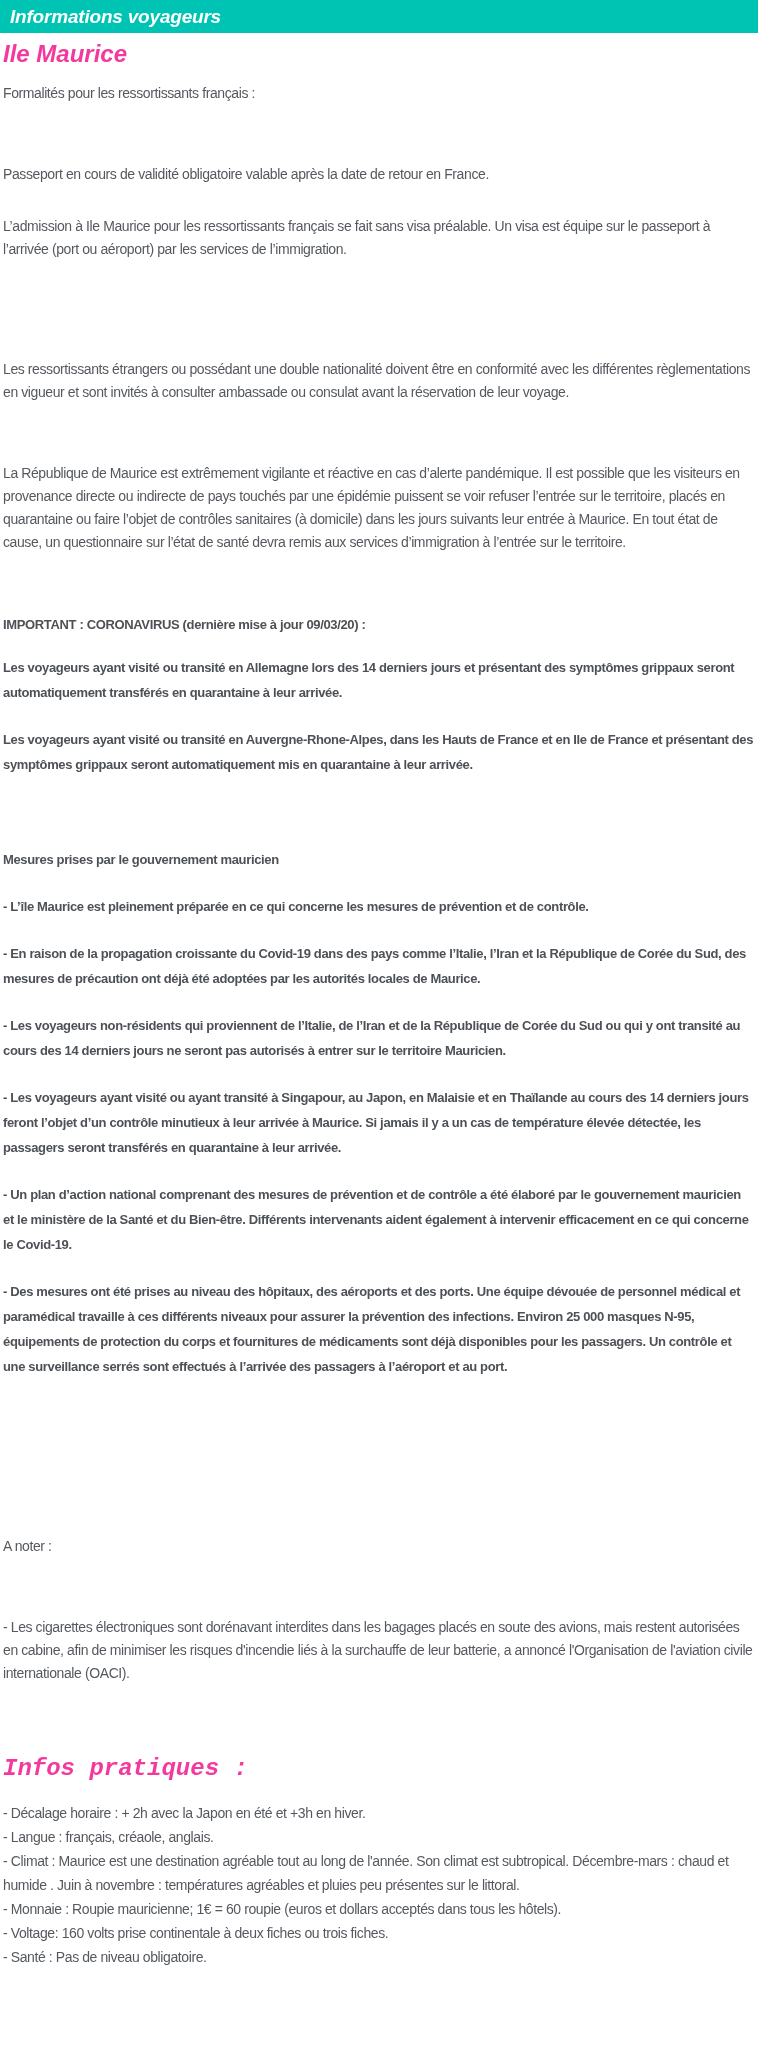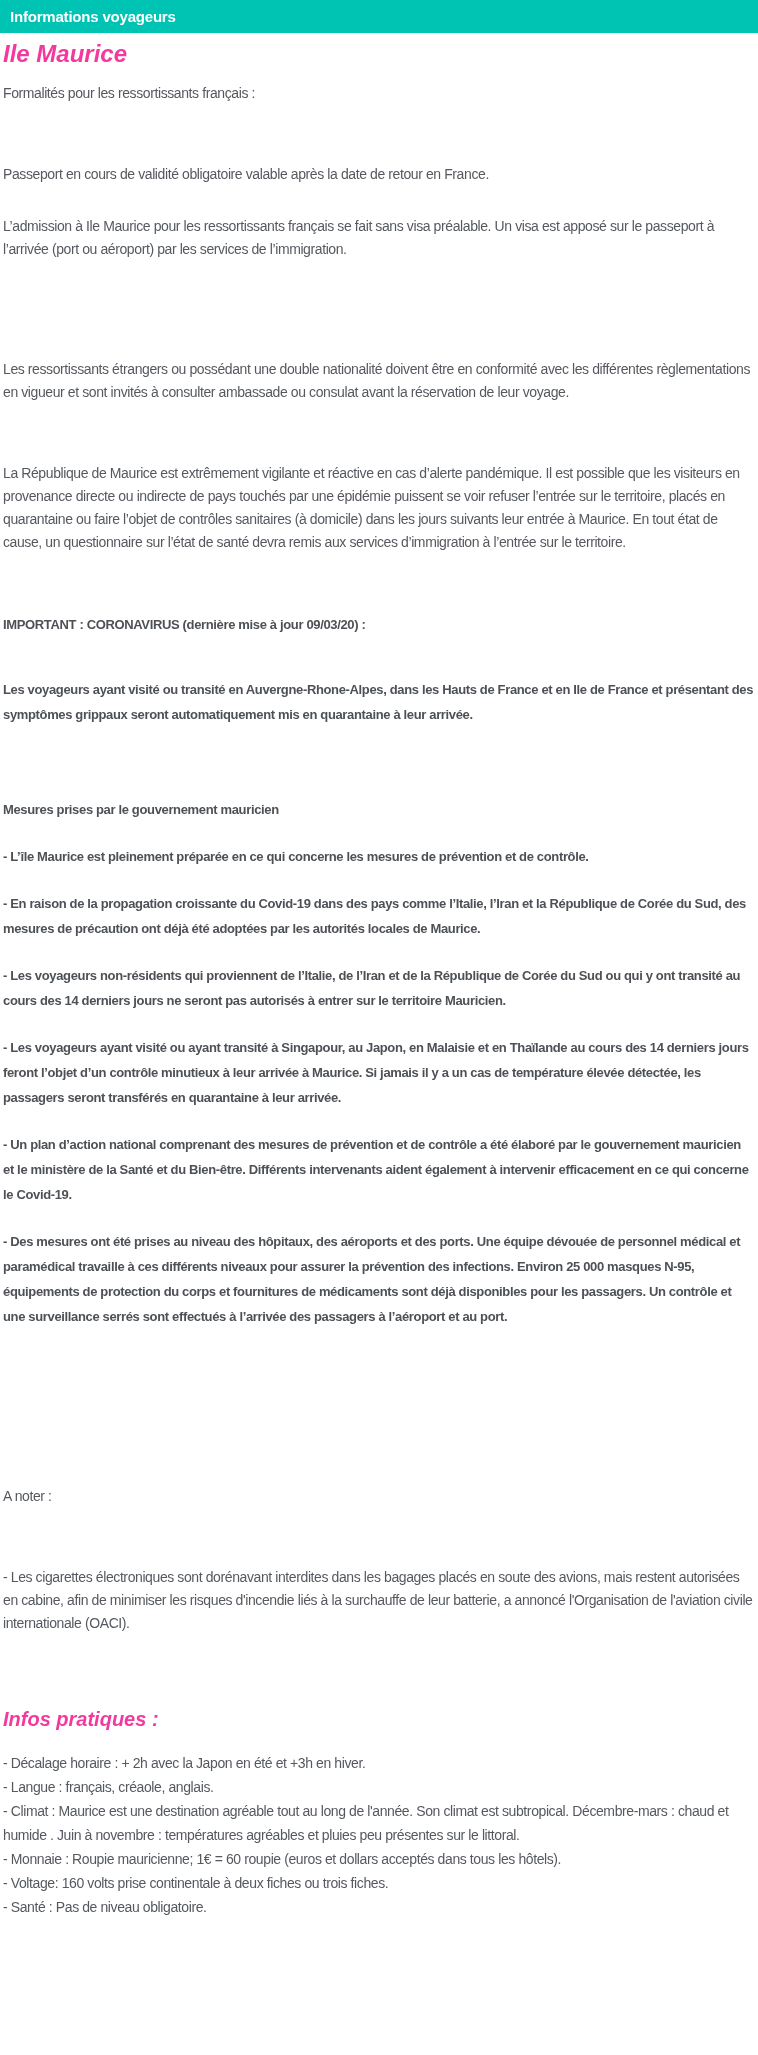--- a/index.html
+++ b/index.html
@@ -10,36 +10,37 @@
   }
   .page{width:758px;min-height:2055px;background:#fff;}
   .title-bar{
     height:33px;
     display:flex;align-items:center;
     padding:0 10px;box-sizing:border-box;
     background:var(--teal,#00c4b3);
   }
   .title-text{
     color:var(--header-text,#fff);
-    font-weight:700;
-    font-size:15px;letter-spacing:-0.2px;
+    font-style:italic;font-weight:700;
+    font-size:19px;letter-spacing:-0.2px;
     white-space:nowrap;
   }
   .doc{padding:0 4px 6px 3px;box-sizing:border-box;}
   .page-title{
     color:var(--pink,#f4399e);
     font-style:italic;font-weight:700;
     font-size:24px;line-height:28px;
     margin:7px 0 14px 0;
   }
   .sub-heading{
     color:var(--pink,#f4399e);
     font-style:italic;font-weight:700;
-    font-size:20px;line-height:28px;
+    font-size:24px;line-height:28px;
     margin:0;
+    font-family:Liberation Mono, monospace;
   }
   p{margin:0;}
   p.p{
     color:var(--text,#55595f);
     font-size:14px;letter-spacing:-0.4px;line-height:23px;
   }
   p.pb{
     color:var(--bold-text,#4d5156);
     font-weight:700;
     font-size:13px;letter-spacing:-0.35px;line-height:25px;
@@ -65,29 +66,30 @@
   <header class="title-bar">
     <span class="title-text">Informations voyageurs</span>
   </header>
   <main class="doc">
     <h1 class="page-title">Ile Maurice</h1>
     <div id="content">
         <p class="p">Formalités pour les ressortissants français :</p>
         <div class="spacer gap-xl"></div>
         <p class="p">Passeport en cours de validité obligatoire valable après la date de retour en France.</p>
         <div class="spacer gap-md"></div>
-        <p class="p">L’admission à Ile Maurice pour les ressortissants français se fait sans visa préalable. Un visa est apposé sur le passeport à l’arrivée (port ou aéroport) par les services de l’immigration.</p>
+        <p class="p">L’admission à Ile Maurice pour les ressortissants français se fait sans visa préalable. Un visa est équipe sur le passeport à l’arrivée (port ou aéroport) par les services de l’immigration.</p>
         <div class="spacer gap-xl"></div>
         <div class="spacer gap-lg"></div>
         <p class="p">Les ressortissants étrangers ou possédant une double nationalité doivent être en conformité avec les différentes règlementations en vigueur et sont invités à consulter ambassade ou consulat avant la réservation de leur voyage.</p>
         <div class="spacer gap-xl"></div>
         <p class="p">La République de Maurice est extrêmement vigilante et réactive en cas d’alerte pandémique. Il est possible que les visiteurs en provenance directe ou indirecte de pays touchés par une épidémie puissent se voir refuser l’entrée sur le territoire, placés en quarantaine ou faire l’objet de contrôles sanitaires (à domicile) dans les jours suivants leur entrée à Maurice. En tout état de cause, un questionnaire sur l’état de santé devra remis aux services d’immigration à l’entrée sur le territoire.</p>
         <div class="spacer gap-xl"></div>
         <p class="pb">IMPORTANT : CORONAVIRUS (dernière mise à jour 09/03/20) :</p>
         <div class="spacer gap-m"></div>
+        <p class="pb">Les voyageurs ayant visité ou transité en Allemagne lors des 14 derniers jours et présentant des symptômes grippaux seront automatiquement transférés en quarantaine à leur arrivée.</p>
         <div class="spacer gap-base"></div>
         <p class="pb">Les voyageurs ayant visité ou transité en Auvergne-Rhone-Alpes, dans les Hauts de France et en Ile de France et présentant des symptômes grippaux seront automatiquement mis en quarantaine à leur arrivée.</p>
         <div class="spacer gap-xxl"></div>
         <p class="pb">Mesures prises par le gouvernement mauricien</p>
         <div class="spacer gap-base"></div>
         <p class="pb">- L’île Maurice est pleinement préparée en ce qui concerne les mesures de prévention et de contrôle.</p>
         <div class="spacer gap-base"></div>
         <p class="pb">- En raison de la propagation croissante du Covid-19 dans des pays comme l’Italie, l’Iran et la République de Corée du Sud, des mesures de précaution ont déjà été adoptées par les autorités locales de Maurice.</p>
         <div class="spacer gap-base"></div>
         <p class="pb">- Les voyageurs non-résidents qui proviennent de l’Italie, de l’Iran et de la République de Corée du Sud ou qui y ont transité au cours des 14 derniers jours ne seront pas autorisés à entrer sur le territoire Mauricien.</p>

